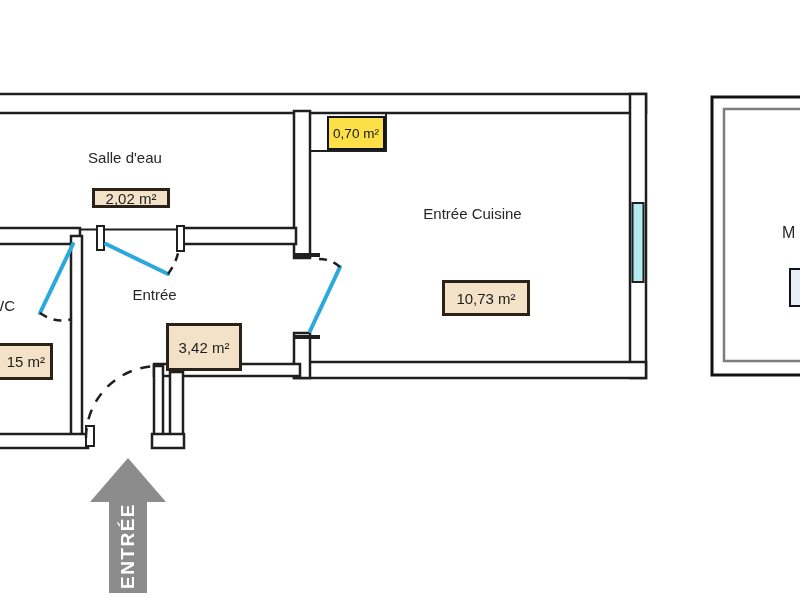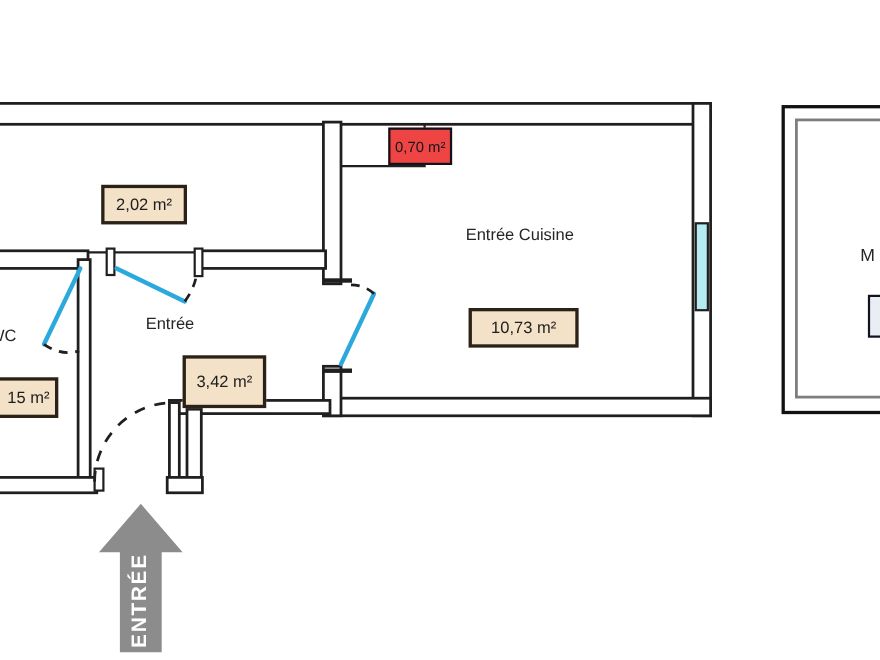--- a/index.html
+++ b/index.html
@@ -30,27 +30,26 @@
     color: #1d1d1d;
     font-size: 15px;
     box-sizing: border-box;
     white-space: nowrap;
   }
   .closet-box {
     position: absolute;
     display: flex;
     align-items: center;
     justify-content: center;
-    background: #ef4444;
+    background: #fde047;
     border: 2.5px solid #10131c;
     color: #14161c;
     font-size: 13.5px;
     box-sizing: border-box;
     white-space: nowrap;
-    margin-left: 26px;
   }
   .neighbor-box {
     position: absolute;
     background: #e9edf4;
     border: 2.5px solid #10131c;
     box-sizing: border-box;
   }
   .arrow-text {
     position: absolute;
     left: 78px; top: 535px;
@@ -110,26 +109,27 @@
     <path d="M 168,274 Q 177,262 179,248" fill="none" stroke="#1f1f1f" stroke-width="2.5" stroke-dasharray="8 7"></path>
 
     <line x1="310" y1="331" x2="340" y2="267" stroke="#2ba9dd" stroke-width="4" stroke-linecap="round"></line>
     <path d="M 340,267 Q 330,258 316,259" fill="none" stroke="#1f1f1f" stroke-width="2.5" stroke-dasharray="8 7"></path>
 
     <path d="M 86,438 A 72,72 0 0 1 158,366" fill="none" stroke="#1f1f1f" stroke-width="2.5" stroke-dasharray="10 9"></path>
 
     <polygon points="128,458 166,502 147,502 147,593 109,593 109,502 90,502" fill="#8c8c8c"></polygon>
   </svg>
 
-  <div class="area-box" style="left:92px; top:168px; width:78px; height:36px;">2,02 m²</div>
+  <div class="label" style="left:60px; top:150px; width:130px;">Salle d'eau</div>
+  <div class="area-box" style="left:92px; top:188px; width:78px; height:20px;">2,02 m²</div>
 
   <div class="closet-box" style="left:327px; top:116px; width:58px; height:34px;">0,70 m²</div>
 
   <div class="label" style="left:400px; top:206px; width:145px;">Entrée Cuisine</div>
-  <div class="area-box" style="left:426px; top:280px; width:100px; height:36px;">10,73 m²</div>
+  <div class="area-box" style="left:442px; top:280px; width:88px; height:36px;">10,73 m²</div>
 
   <div class="label" style="left:112px; top:287px; width:85px;">Entrée</div>
   <div class="area-box" style="left:166px; top:323px; width:76px; height:48px;">3,42 m²</div>
 
   <div class="label" style="left:-10px; top:298px; width:34px; text-align:left;">WC</div>
   <div class="area-box" style="left:-30px; top:343px; width:83px; height:37px; justify-content:flex-end; padding-right:5px;">15 m²</div>
 
   <div class="label" style="left:782px; top:224px; width:30px; text-align:left; font-size:16px;">M</div>
   <div class="neighbor-box" style="left:789px; top:268px; width:45px; height:39px;"></div>
 

